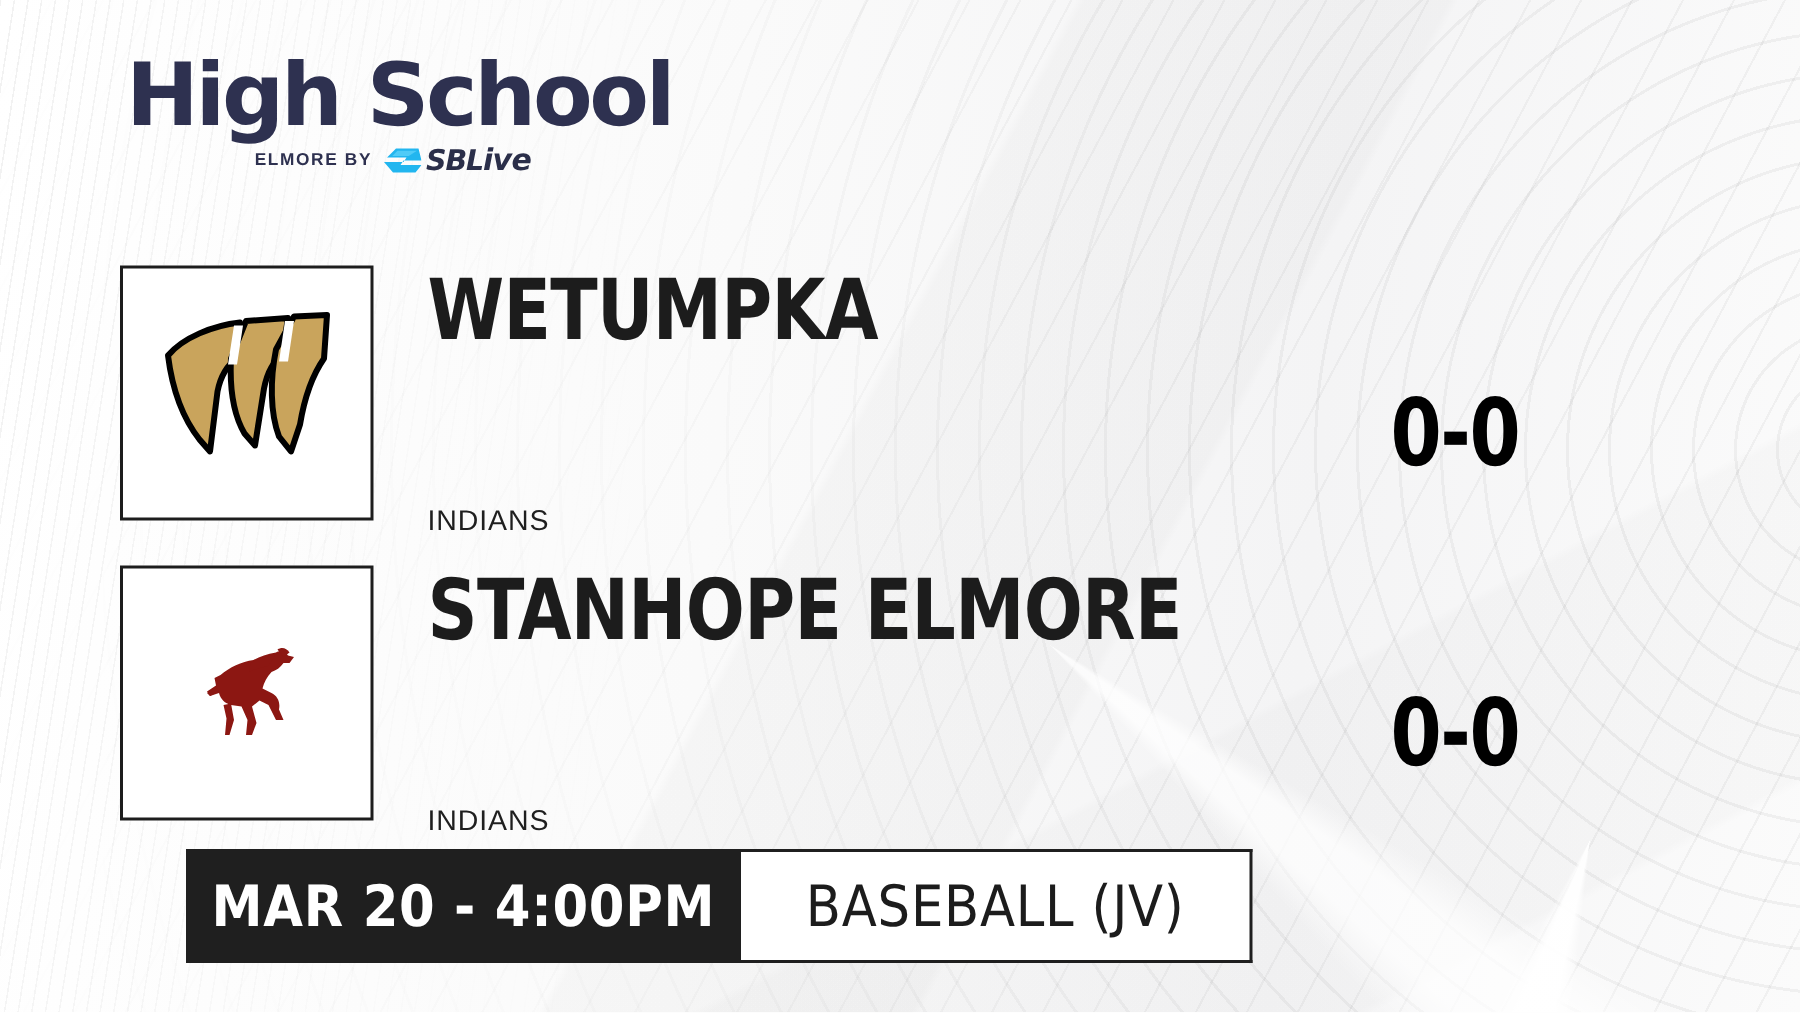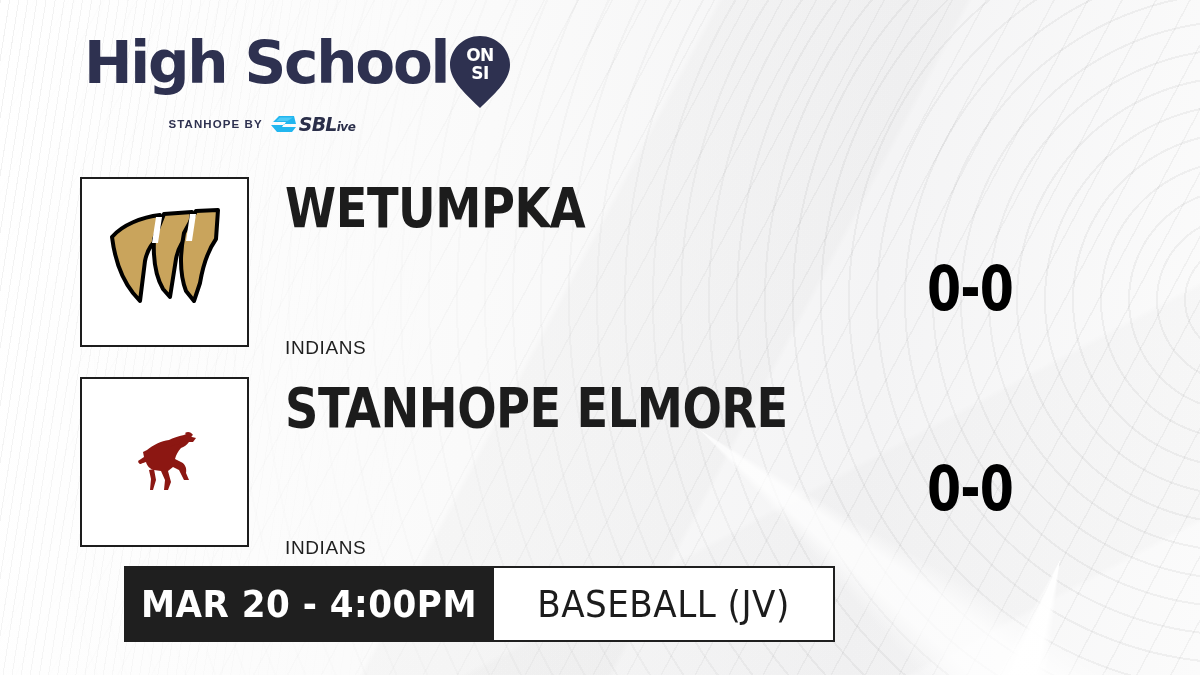--- a/index.html
+++ b/index.html
@@ -140,21 +140,21 @@
   .sblive-word {
     font-family: "DejaVu Sans", sans-serif;
     font-weight: 700;
     font-style: italic;
     font-size: 19px;
     letter-spacing: -0.8px;
     color: #2b2f4a;
     line-height: 1;
   }
   .sblive-word .ive {
-    font-size: 12px;
+    font-size: 20px;
     letter-spacing: -0.4px;
   }
 
   
   .team-logo-box {
     position: absolute;
     left: 80px;
     width: 169px;
     height: 170px;
     background: #ffffff;
@@ -262,31 +262,24 @@
   <div class="bg-layer bg-panels"></div>
   <div class="bg-layer bg-arcs"></div>
   <div class="bg-layer bg-diag"></div>
   <div class="bg-layer bg-rays-left"></div>
   <div class="bg-layer bg-wedges"></div>
 
   <div class="brand">
     <div class="brand-row">
       <div class="brand-wordmark">High School</div>
 
-      <div class="brand-pin">
-        <svg width="64" height="76" viewBox="0 0 64 76" aria-hidden="true">
-          <path d="M32 2 C15.5 2 2 15 2 31 C2 47.5 20 62 32 74 C44 62 62 47.5 62 31 C62 15 48.5 2 32 2 Z" fill="#2e3150"></path>
-          <text x="32" y="27" text-anchor="middle" font-family="DejaVu Sans, sans-serif" font-weight="700" font-size="17" letter-spacing="-0.5" fill="#ffffff">ON</text>
-          <text x="32" y="45" text-anchor="middle" font-family="DejaVu Sans, sans-serif" font-weight="700" font-size="17" letter-spacing="-0.5" fill="#ffffff">SI</text>
-        </svg>
-      </div>
     </div>
 
     <div class="brand-powered">
-      <span class="powered-label">STANHOPE BY</span>
+      <span class="powered-label">ELMORE BY</span>
 
       <span class="sblive-lockup">
         <svg class="sblive-mark" width="26" height="20" viewBox="0 0 26 20" aria-hidden="true">
           <path d="M24 2 L9 2 L3 8 L16 8 L14 11 L1 11 L7 18 L22 18 L26 13 L12 13 L14 10 L26 10 Z" fill="#22b6ef"></path>
           <path d="M23 3.5 L10 3.5 L6.5 7 L17.5 7 L23 3.5 Z" fill="#5fd2fa" opacity="0.75"></path>
         </svg>
         <span class="sblive-word"><span>SBL</span><span class="ive">ive</span></span>
       </span>
     </div>
   </div>

